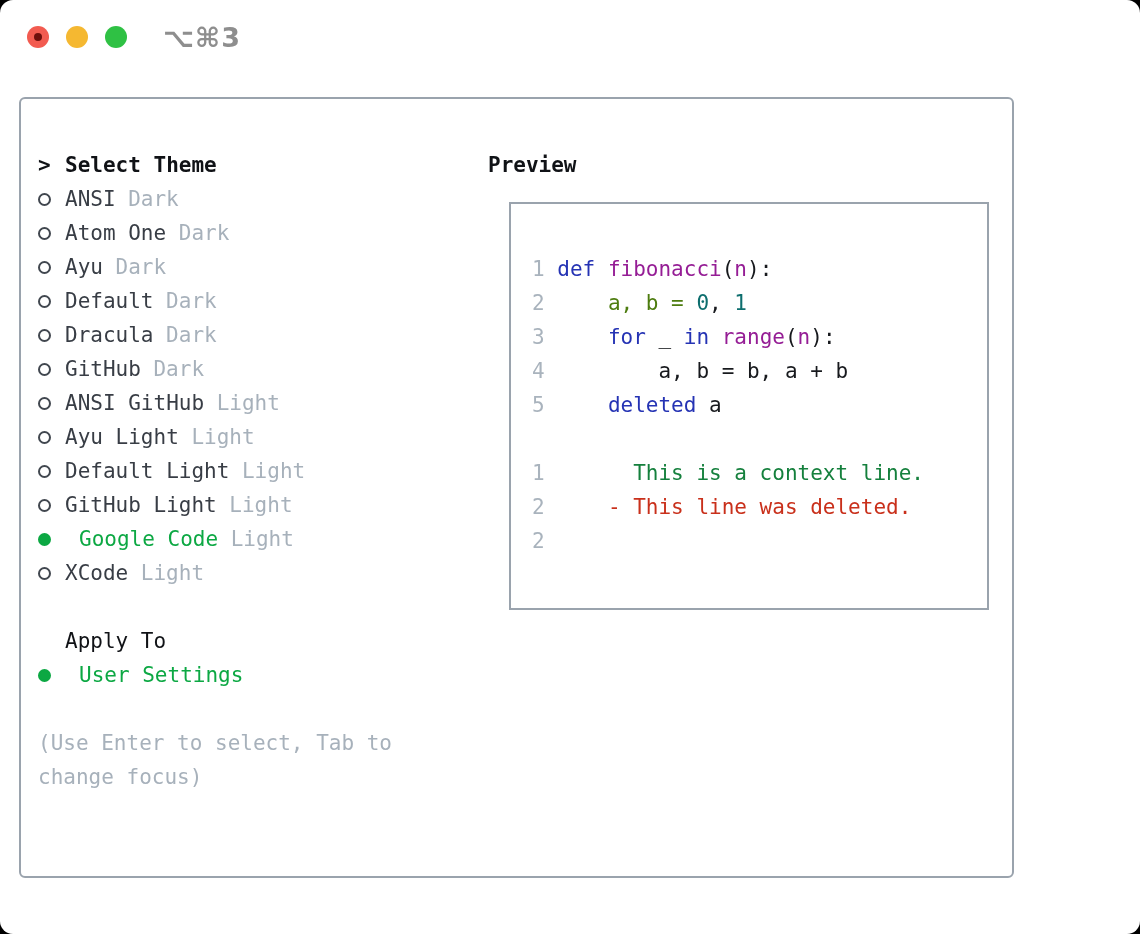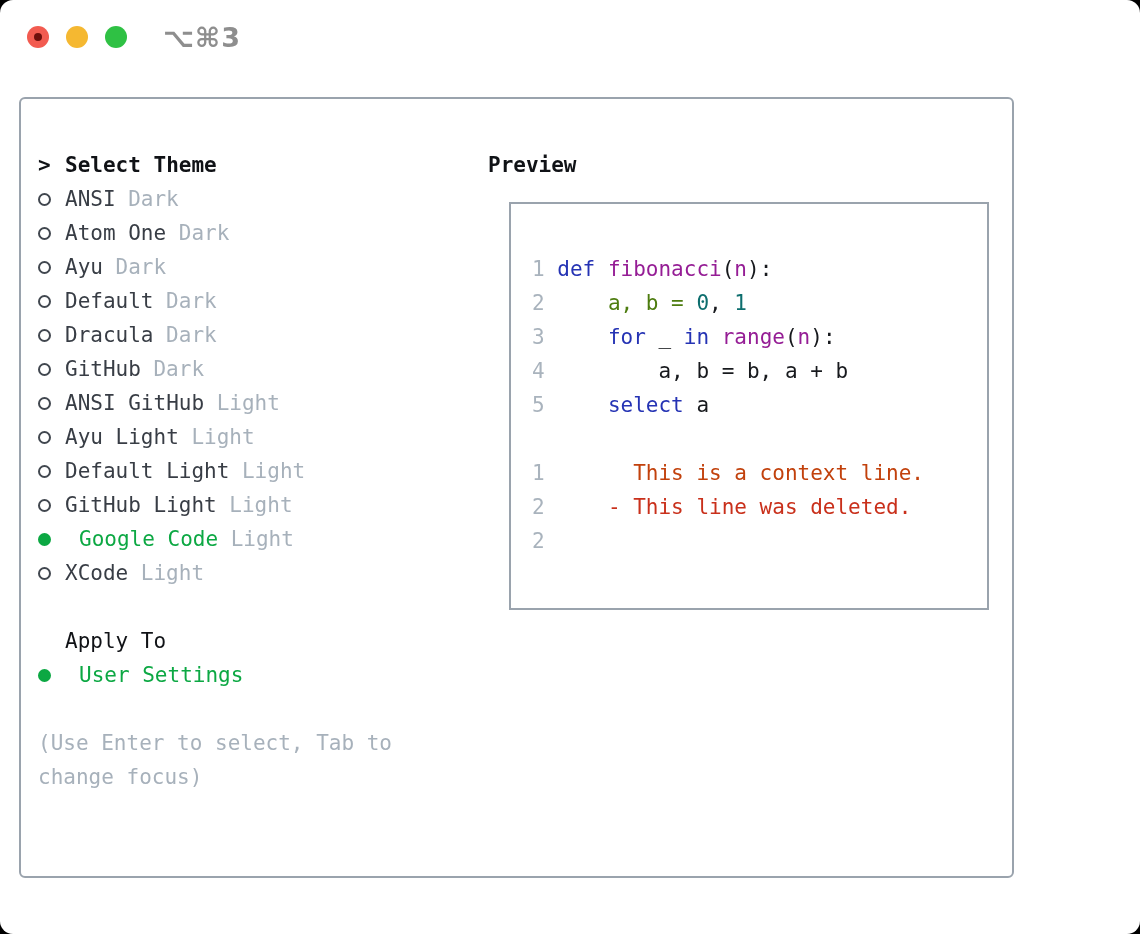--- a/index.html
+++ b/index.html
@@ -194,25 +194,25 @@
       <div class="preview-label-row">
         <div class="row"><span class="hdr">Preview</span></div>
       </div>
 
       <div class="preview-box">
         <div id="code-lines">
             <div class="crow"><span class="lnum">1</span><span> </span><span style="color: rgb(37, 51, 180);">def</span><span style="color: rgb(23, 25, 29);"> </span><span style="color: rgb(149, 29, 149);">fibonacci</span><span style="color: rgb(23, 25, 29);">(</span><span style="color: rgb(149, 29, 149);">n</span><span style="color: rgb(23, 25, 29);">):</span></div>
             <div class="crow"><span class="lnum">2</span><span> </span><span style="color: #4d7c0f;">    a, b = </span><span style="color: rgb(13, 110, 110);">0</span><span style="color: rgb(23, 25, 29);">, </span><span style="color: rgb(13, 110, 110);">1</span></div>
             <div class="crow"><span class="lnum">3</span><span> </span><span style="color: rgb(23, 25, 29);">    </span><span style="color: rgb(37, 51, 180);">for</span><span style="color: rgb(23, 25, 29);"> _ </span><span style="color: rgb(37, 51, 180);">in</span><span style="color: rgb(23, 25, 29);"> </span><span style="color: rgb(149, 29, 149);">range</span><span style="color: rgb(23, 25, 29);">(</span><span style="color: rgb(149, 29, 149);">n</span><span style="color: rgb(23, 25, 29);">):</span></div>
             <div class="crow"><span class="lnum">4</span><span> </span><span style="color: rgb(23, 25, 29);">        a, b = b, a + b</span></div>
-            <div class="crow"><span class="lnum">5</span><span> </span><span style="color: rgb(23, 25, 29);">    </span><span style="color: rgb(37, 51, 180);">select</span><span style="color: rgb(23, 25, 29);"> a</span></div>
+            <div class="crow"><span class="lnum">5</span><span> </span><span style="color: rgb(23, 25, 29);">    </span><span style="color: rgb(37, 51, 180);">deleted</span><span style="color: rgb(23, 25, 29);"> a</span></div>
           </div>
         <div class="blank-row"></div>
         <div id="diff-lines">
-            <div class="crow"><span class="lnum">1</span><span> </span><span style="color: #c2410c;">      This is a context line.</span></div>
+            <div class="crow"><span class="lnum">1</span><span> </span><span style="color: #15803d;">      This is a context line.</span></div>
             <div class="crow"><span class="lnum">2</span><span> </span><span style="color: rgb(201, 48, 27);">    - This line was deleted.</span></div>
             <div class="crow"><span class="lnum">2</span><span> </span></div>
           </div>
       </div>
 
     </div>
   </div>
 </div>
 
 </body></html>

